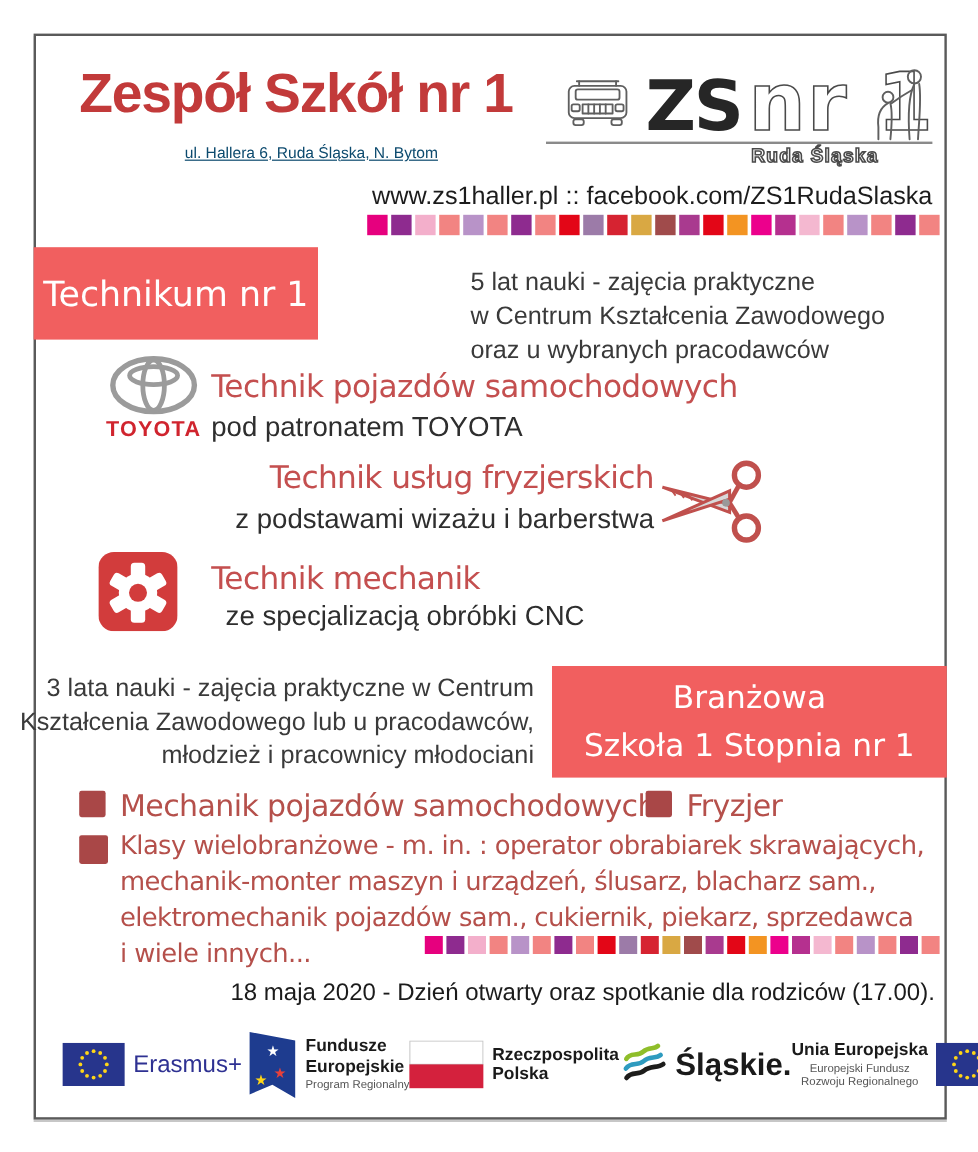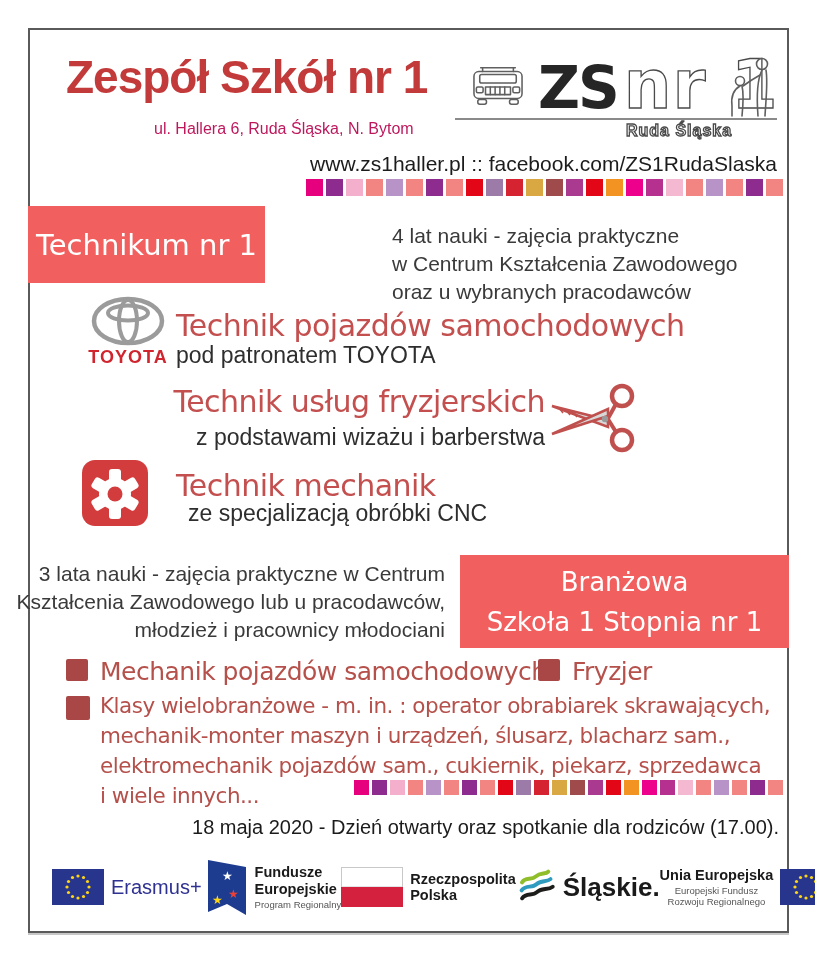--- a/index.html
+++ b/index.html
@@ -11,41 +11,41 @@
 
   
   .title{left:36px;top:20px;font-size:46px;font-weight:bold;letter-spacing:-1px;
          color:var(--title_red);white-space:nowrap;}
   .zs-wrap{left:508px;top:16px;white-space:nowrap;}
   .zs-main{font-family:"DejaVu Sans",sans-serif;font-size:58px;font-weight:900;color:#262626;letter-spacing:-2px;}
   .outline-txt{-webkit-text-stroke:1.3px #4a4a4a;-webkit-text-fill-color:#fff;color:#8a8a8a;font-weight:800;}
   .zs-nr{font-family:"DejaVu Sans",sans-serif;font-size:67px;margin-left:6px;letter-spacing:1px;}
   .logo-baseline{left:425px;top:88px;width:322px;height:2px;background:#8a8a8a;}
   .logo-city{left:596px;top:92px;font-size:16px;letter-spacing:1px;}
-  .address{left:124px;top:90px;font-size:16px;color:#be185d;}
+  .address{left:124px;top:90px;font-size:13px;color:#0c4a6e;text-decoration:underline;}
   .website{right:10px;top:122px;font-size:21px;color:#1c1c1c;font-weight:500;}
 
   
   .squares{display:flex;gap:3px;}
   .squares .sq{display:inline-block;width:17px;height:17px;}
   .squares-top{right:4px;top:149px;}
   .squares-bottom{right:4px;top:750px;}
   .squares-bottom .sq{width:15px;height:15px;}
 
   
   .banner{background:var(--banner_red);color:#fff;display:flex;flex-direction:column;
           align-items:center;justify-content:center;font-family:"DejaVu Sans",sans-serif;}
   .banner-tech{left:-2px;top:176px;width:237px;height:77px;font-size:29px;}
   .banner-branz{left:430px;top:525px;right:-2px;height:93px;font-size:26px;line-height:40px;}
 
   .tech-info{left:362px;top:192px;font-size:21px;line-height:28px;color:#3a3a3a;}
   .branz-info{right:342px;top:530px;font-size:21px;line-height:28px;color:#3a3a3a;text-align:right;white-space:nowrap;}
 
   
-  .prog-title{font-family:"DejaVu Sans",sans-serif;font-size:30px;color:var(--head_red);letter-spacing:-0.5px;}
+  .prog-title{font-family:"DejaVu Sans",sans-serif;font-size:26px;color:var(--head_red);letter-spacing:-0.5px;}
   .prog-sub{font-size:23px;color:#2e2e2e;}
   .p1-title{left:146px;top:278px;}
   .p1-sub{left:146px;top:312px;}
   .p2{right:242px;top:354px;text-align:right;white-space:nowrap;}
   .p2 .prog-sub{margin-top:5px;}
   .p3-title{left:146px;top:438px;}
   .p3-sub{left:158px;top:470px;}
 
   .toyota-block{left:50px;top:266px;width:96px;text-align:center;}
   .toyota-label{font-size:18px;font-weight:bold;letter-spacing:1px;color:var(--toyota_red);margin-top:1px;}
@@ -148,21 +148,21 @@
         <span class="sq" style="background: rgb(184, 147, 200);"></span>
         <span class="sq" style="background: rgb(242, 132, 130);"></span>
         <span class="sq" style="background: rgb(142, 43, 143);"></span>
         <span class="sq" style="background: rgb(242, 132, 130);"></span>
       </div>
 
     <div class="abs banner banner-tech">
       <span>Technikum nr 1</span>
     </div>
     <div class="abs tech-info">
-      <div>4 lat nauki - zajęcia praktyczne</div>
+      <div>5 lat nauki - zajęcia praktyczne</div>
       <div>w Centrum Kształcenia Zawodowego</div>
       <div>oraz u wybranych pracodawców</div>
     </div>
 
     <div class="abs toyota-block">
       <svg width="74" height="50" viewBox="0 0 74 50" style="margin:0 auto;">
         <g fill="none" stroke="#9b9b9b" stroke-width="4">
           <ellipse cx="37" cy="25" rx="34" ry="22" stroke-width="4.5"></ellipse>
           <ellipse cx="37" cy="25" rx="9" ry="21"></ellipse>
           <ellipse cx="37" cy="17" rx="20" ry="7.5"></ellipse>

